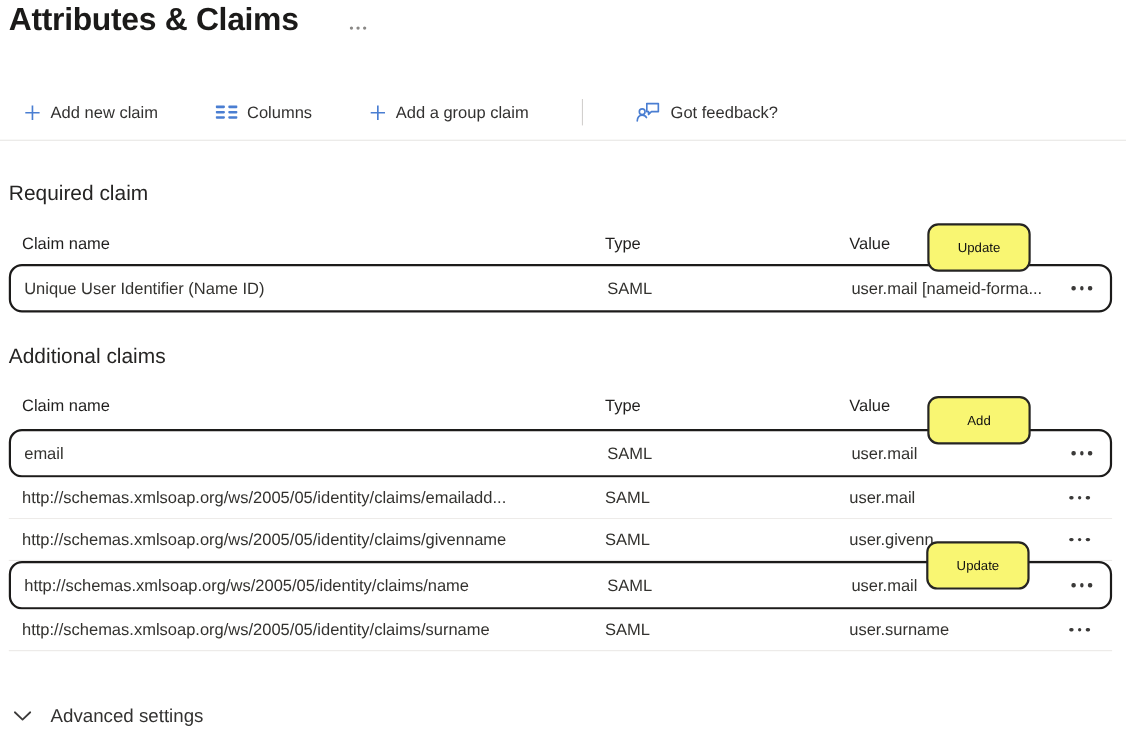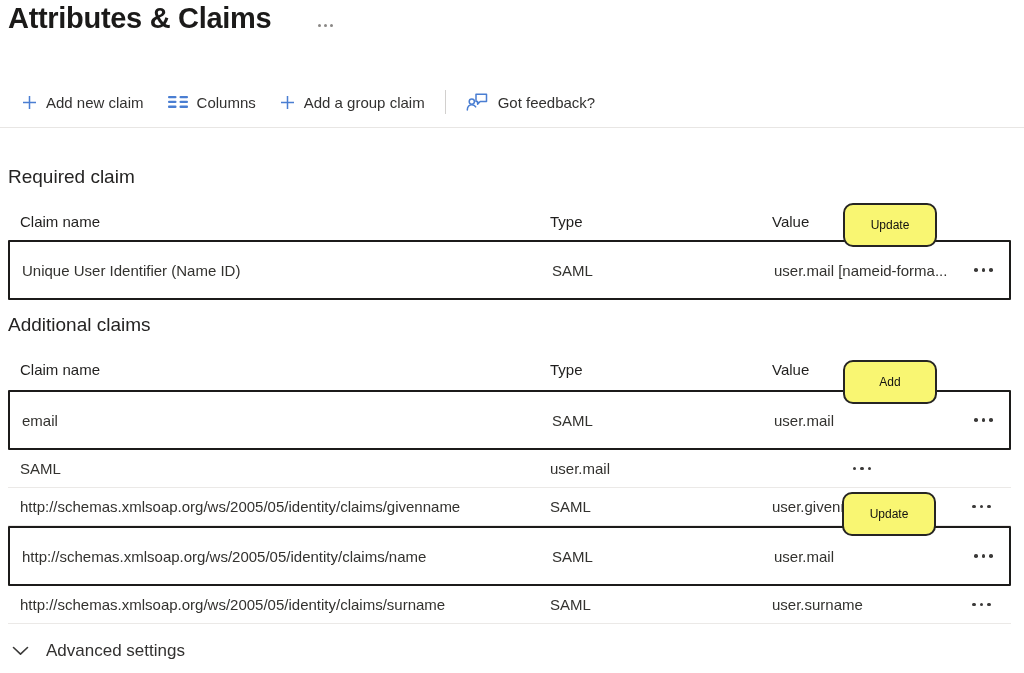--- a/index.html
+++ b/index.html
@@ -13,21 +13,21 @@
     position:absolute;left:8px;top:2px;margin:0;
     font-size:29px;font-weight:700;color:#1b1a19;letter-spacing:-0.3px;
   }
   .title-menu{
     position:absolute;left:318px;top:24px;display:flex;gap:3px;cursor:pointer;
   }
   .title-menu i{width:3px;height:3px;border-radius:50%;background:#8a8886;display:block;}
   
   .toolbar{
     position:absolute;left:10px;top:86px;height:32px;
-    display:flex;align-items:center;
+    display:flex;align-items:center;gap:28px;
   }
   .tb-btn{
     display:flex;align-items:center;gap:9px;border:none;background:none;
     font-family:inherit;font-size:15px;color:#323130;padding:0 12px;height:32px;cursor:pointer;
   }
   .tb-sep{width:1px;height:24px;background:#d2d0ce;margin:0 8px;}
   .icon-blue{color:#4a7ed2;}
   
   .section-heading{
     position:absolute;left:8px;margin:0;font-size:19px;font-weight:400;color:#252423;
@@ -41,21 +41,21 @@
   .thead{
     position:absolute;left:8px;width:1003px;height:30px;
     font-size:15px;font-weight:400;color:#201f1e;
   }
   .tbody{position:absolute;left:8px;width:1003px;}
   .row{
     height:38px;border-bottom:1px solid #ebe9e7;font-size:15px;color:#33322f;
     background:#fff;cursor:pointer;
   }
   .row.boxed{
-    height:60px;border:2px solid #1c1b1a;border-radius:1px;
+    height:44px;border:2px solid #1c1b1a;border-radius:12px;
   }
   .cell{white-space:nowrap;overflow:hidden;}
   .dots{display:flex;gap:4px;justify-content:center;align-items:center;height:100%;cursor:pointer;}
   .dots i{width:3.5px;height:3.5px;border-radius:50%;background:#3b3a39;display:block;}
   
   .note{
     position:absolute;width:94px;height:44px;z-index:6;
     background:#f9f672;border:2px solid #262523;border-radius:10px;
     display:flex;align-items:center;justify-content:center;
     font-size:12px;color:#111;box-sizing:border-box;
@@ -149,20 +149,21 @@
       <span class="cell">SAML</span>
       <span class="cell">user.mail</span>
       <span class="dots">
           <i></i>
           <i></i>
           <i></i>
         </span>
     </div>
 
     <div class="row grid">
+      <span class="cell">http://schemas.xmlsoap.org/ws/2005/05/identity/claims/emailadd...</span>
       <span class="cell">SAML</span>
       <span class="cell">user.mail</span>
       <span class="dots">
           <i></i>
           <i></i>
           <i></i>
         </span>
     </div>
 
     <div class="row grid">

